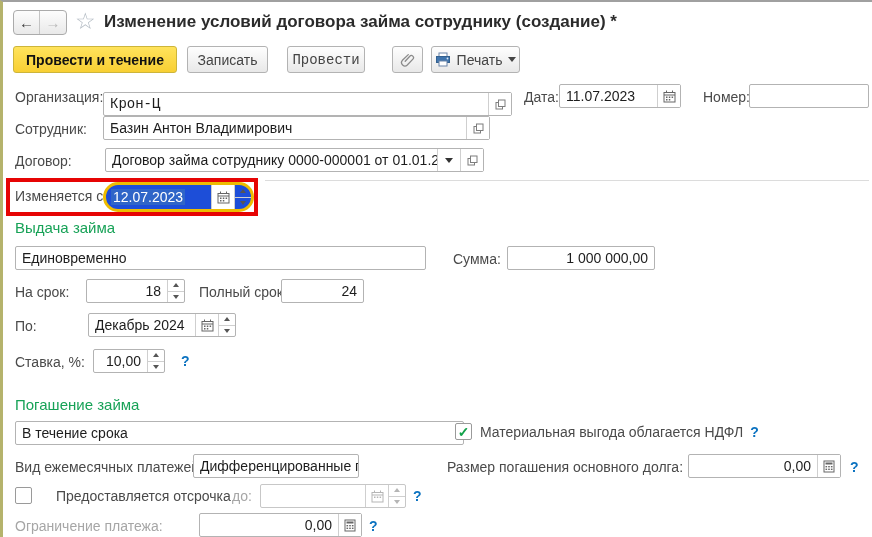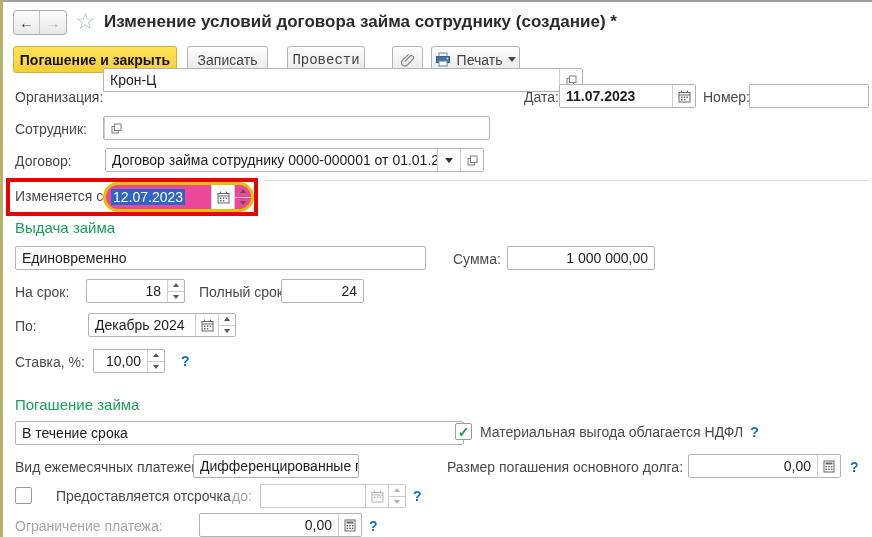--- a/index.html
+++ b/index.html
@@ -43,21 +43,21 @@
   .ctl .txt.num { justify-content:flex-end; }
   .seg { width:23px; display:flex; align-items:center; justify-content:center; border-left:1px solid #cfcfcf; cursor:pointer; background:#fff; }
   .spin { width:17px; display:flex; flex-direction:column; border-left:1px solid #cfcfcf; cursor:pointer; }
   .spin > div { flex:1; display:flex; align-items:center; justify-content:center; }
   .spin > div + div { border-top:1px solid #cfcfcf; }
   .tri-up  { width:0; height:0; border-left:3.5px solid transparent; border-right:3.5px solid transparent; border-bottom:4px solid #555; }
   .tri-dn  { width:0; height:0; border-left:3.5px solid transparent; border-right:3.5px solid transparent; border-top:4px solid #555; }
   .dis .tri-up { border-bottom-color:#b5b5b5; } .dis .tri-dn { border-top-color:#b5b5b5; }
   .ddt { width:0; height:0; border-left:4px solid transparent; border-right:4px solid transparent; border-top:5px solid #333; }
 
-  .focuswrap { position:absolute; border:3px solid #eebc00; border-radius:15px; background:#ec4899; display:flex; align-items:stretch; height:30px; }
+  .focuswrap { position:absolute; border:3px solid #eebc00; border-radius:15px; background:#1d4ed8; display:flex; align-items:stretch; height:30px; }
   .focuswrap .txt { display:flex; align-items:center; padding:0 5px; }
   .sel { background:#2f65c8; color:#fff; padding:0 2px; }
 
   .redbox { left:3px; top:176px; width:252px; height:38px; border:4px solid #e60404; }
 
   .sect { left:12px; font-size:15px; color:#17a257; white-space:nowrap; }
   .hline { height:1px; background:#dcdcdc; }
 
   .cb { position:absolute; width:17px; height:17px; border:1px solid #9a9a9a; border-radius:2px; background:#fff;
         display:flex; align-items:center; justify-content:center; color:#12a24a; font-size:14px; font-weight:bold; cursor:pointer; }
@@ -74,21 +74,21 @@
   <div class="navbtn back">
       <span>←</span>
     </div>
   <div class="navbtn fwd">
       <span>→</span>
     </div>
 </div>
 <div class="abs star">☆</div>
 <div class="abs title">Изменение условий договора займа сотруднику (создание) *</div>
 
-<div class="btn primary">Погашение и закрыть</div>
+<div class="btn primary">Провести и течение</div>
 <div class="btn write">Записать</div>
 <div class="btn post">Провести</div>
 <div class="btn clip">
   <span>
     <svg width="16" height="16" viewBox="0 0 16 16">
         <path d="M5.2 9.2 L9.8 4.2 a2.1 2.1 0 0 1 3.1 2.9 L7.3 13 a3.4 3.4 0 0 1 -4.9-4.7 L8.3 2.6" fill="none" stroke="#8a8a8a" stroke-width="1.3" stroke-linecap="round"></path>
       </svg>
   </span>
 </div>
 <div class="btn print">
@@ -98,33 +98,33 @@
       <rect x="1.5" y="4.5" width="13" height="6" fill="#3f74ad" stroke="#33608f"></rect>
       <rect x="4" y="9" width="8" height="5" fill="#fff" stroke="#6b84a8"></rect>
       <circle cx="12.5" cy="6.5" r="0.9" fill="#dfe9f4"></circle>
     </svg>
   </span>
   <span>Печать</span>
   <span class="caret"></span>
 </div>
 
 <div class="abs lbl" style="left:12px; top:87px;">Организация:</div>
-<div class="ctl" style="left:100px; top:66px; width:480px;">
+<div class="ctl" style="left:100px; top:90px; width:409px;font-family:Liberation Mono, monospace;">
   <div class="txt">Крон-Ц</div>
   <div class="seg">
     <span>
         <svg width="11" height="11" viewBox="0 0 11 11">
           <rect x="1" y="3.5" width="6.5" height="6.5" fill="#fff" stroke="#7d7d7d"></rect>
           <rect x="3.5" y="1" width="6.5" height="6.5" fill="#fff" stroke="#7d7d7d"></rect>
         </svg>
       </span>
   </div>
 </div>
 <div class="abs lbl" style="left:521px; top:87px;">Дата:</div>
-<div class="ctl" style="left:556px; top:82px; width:137px;font-weight:bold;">
+<div class="ctl" style="left:556px; top:82px; width:122px;">
   <div class="txt">11.07.2023</div>
   <div class="seg">
     <span>
         <svg width="13" height="13" viewBox="0 0 13 13">
           <rect x="1" y="2.5" width="11" height="9.5" fill="#fff" stroke="#666"></rect>
           <line x1="1" y1="5" x2="12" y2="5" stroke="#666"></line>
           <line x1="3.5" y1="0.5" x2="3.5" y2="2.5" stroke="#666"></line>
           <line x1="9.5" y1="0.5" x2="9.5" y2="2.5" stroke="#666"></line>
           <g fill="#666">
             <rect x="3" y="6.5" width="1.5" height="1.5"></rect>
@@ -137,20 +137,21 @@
       </span>
   </div>
 </div>
 <div class="abs lbl" style="left:700px; top:87px;">Номер:</div>
 <div class="ctl" style="left:746px; top:82px; width:120px;">
   <div class="txt"></div>
 </div>
 
 <div class="abs lbl" style="left:12px; top:119px;">Сотрудник:</div>
 <div class="ctl" style="left:100px; top:114px; width:387px;">
+  <div class="txt">Базин Антон Владимирович</div>
   <div class="seg">
     <span>
         <svg width="11" height="11" viewBox="0 0 11 11">
           <rect x="1" y="3.5" width="6.5" height="6.5" fill="#fff" stroke="#7d7d7d"></rect>
           <rect x="3.5" y="1" width="6.5" height="6.5" fill="#fff" stroke="#7d7d7d"></rect>
         </svg>
       </span>
   </div>
 </div>
 

